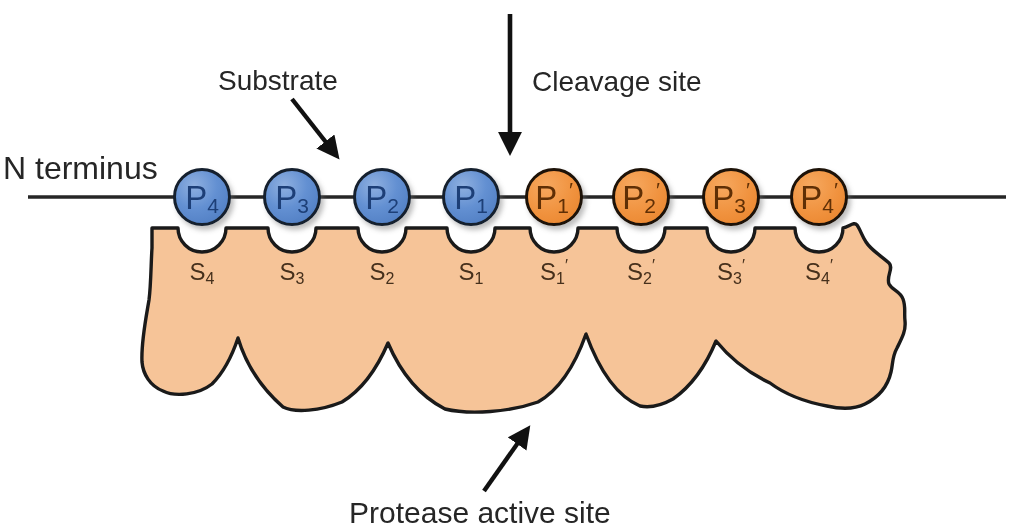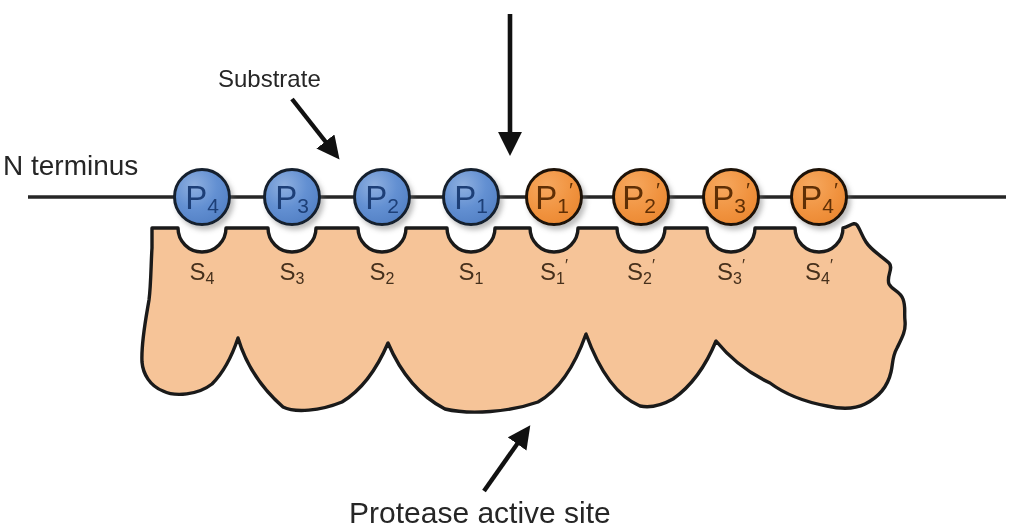--- a/index.html
+++ b/index.html
@@ -7,25 +7,25 @@
     position: relative;
     width: 1029px; height: 528px;
     background: #ffffff;
     font-family: "Liberation Sans", sans-serif;
     overflow: hidden;
   }
   #diagram-svg { position: absolute; left: 0; top: 0; z-index: 1; }
 
   .term-label {
     position: absolute; z-index: 3;
-    font-size: 28px; color: #262626; white-space: nowrap;
+    font-size: 32px; color: #262626; white-space: nowrap;
   }
   .callout-label {
     position: absolute; z-index: 3;
-    font-size: 24px; color: #262626; white-space: nowrap;
+    font-size: 28px; color: #262626; white-space: nowrap;
   }
 
   .residue {
     position: absolute; z-index: 2;
     width: 58px; height: 58px; top: 168px;
     border-radius: 50%;
     border: 3px solid #15202e;
     box-sizing: border-box;
     display: flex; align-items: center; justify-content: center;
     box-shadow: 3px 4px 5px rgba(110,110,110,0.45);
@@ -107,20 +107,21 @@
     <line x1="510" y1="14" x2="510" y2="150" stroke="#111111" stroke-width="4.6" marker-end="url(#ah)"></line>
 
     <line x1="292" y1="99" x2="336" y2="155" stroke="#111111" stroke-width="4.4" marker-end="url(#ah)"></line>
 
     <line x1="484" y1="491" x2="527" y2="430" stroke="#111111" stroke-width="4.4" marker-end="url(#ah)"></line>
   </svg>
 
   <div class="term-label" style="left:3px;  top:150px;">N terminus</div>
 
   <div class="callout-label" style="left:218px; top:65px;">Substrate</div>
+  <div class="callout-label" style="left:532px; top:66px;">Cleavage site</div>
   <div class="callout-label" style="left:349px; top:496px; font-size:30px;">Protease active site</div>
 
   <div class="residue blue" style="left:173px;">
     <span class="main">P</span>
       <span class="sub">4</span>
       <span class="prime"></span>
   </div>
   <div class="residue blue" style="left:263px;">
     <span class="main">P</span>
       <span class="sub">3</span>

